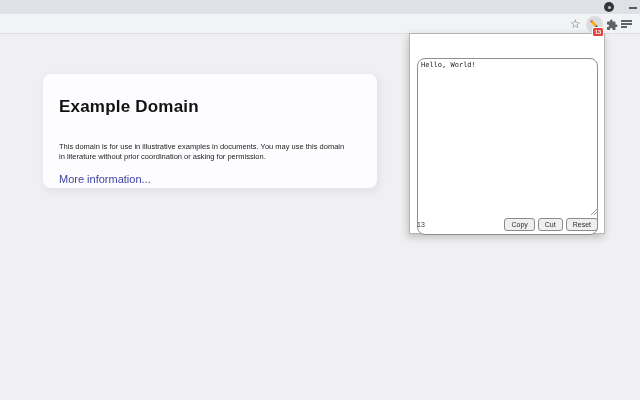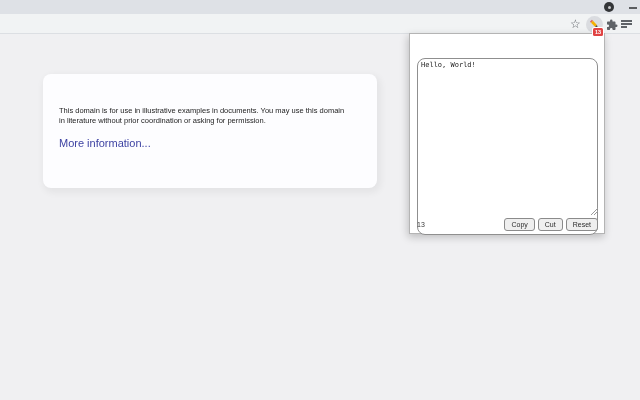--- a/index.html
+++ b/index.html
@@ -26,21 +26,21 @@
   .puzzle { position:absolute; left:606px; top:19px; width:12px; height:12px; }
   .menu-ic { position:absolute; left:621px; top:20px; width:11px; height:10px; }
   .menu-ic i { display:block; height:1.5px; background:#5f6368; margin-bottom:1.6px; }
   .menu-ic i:nth-child(3) { width:6px; }
 
   
   .page { position:absolute; left:0; top:35px; width:640px; height:365px; background:#f0f0f2; }
   .card { position:absolute; left:43px; top:39px; width:334px; height:114px; background:#fdfdff;
           border-radius:8px; box-shadow:2px 3px 7px 2px rgba(0,0,0,0.05); padding:23px 16px; }
   .card h1 { font-size:17px; font-weight:bold; color:#121212; letter-spacing:0.2px; }
-  .card p { font-size:7.5px; line-height:10px; color:#1d1d1d; margin-top:9px; width:288px; }
+  .card p { font-size:7.5px; line-height:10px; color:#1d1d1d; margin-top:25px; width:288px; }
   .card a { display:inline-block; margin-top:11px; font-size:11px; color:#3e43a3; text-decoration:none; cursor:pointer; }
 
   
   .popup { position:absolute; left:409px; top:33px; width:196px; height:201px; background:#fff;
            border:1px solid #b4b4b4; box-shadow:-1px 3px 8px rgba(0,0,0,0.22); z-index:5; }
   .popup textarea { position:absolute; left:7px; top:4px; width:181px; height:177px; border:1px solid #8f8f8f;
            border-radius:8px; background:#fff; resize:none; overflow:hidden;
            font-family:"DejaVu Sans Mono", monospace; font-size:7px; line-height:9px; color:#1e1e1e;
            padding:2px 3px; outline:none;margin-top:20px; }
   .grip { position:absolute; left:181px; top:174px; width:7px; height:7px; cursor:nwse-resize;
@@ -85,20 +85,21 @@
   </svg>
 
   <div class="menu-ic">
     <i></i>
       <i></i>
       <i></i>
   </div>
 
   <div class="page">
     <div class="card">
+      <h1>Example Domain</h1>
       <p>This domain is for use in illustrative examples in documents. You may use this domain in literature without prior coordination or asking for permission.</p>
       <a href="#">More information...</a>
     </div>
   </div>
 
   <div class="popup">
     <textarea spellcheck="false" style="">Hello, World!</textarea>
     <div class="grip"></div>
     <div class="popup-footer">
       <span class="char-count">13</span>

